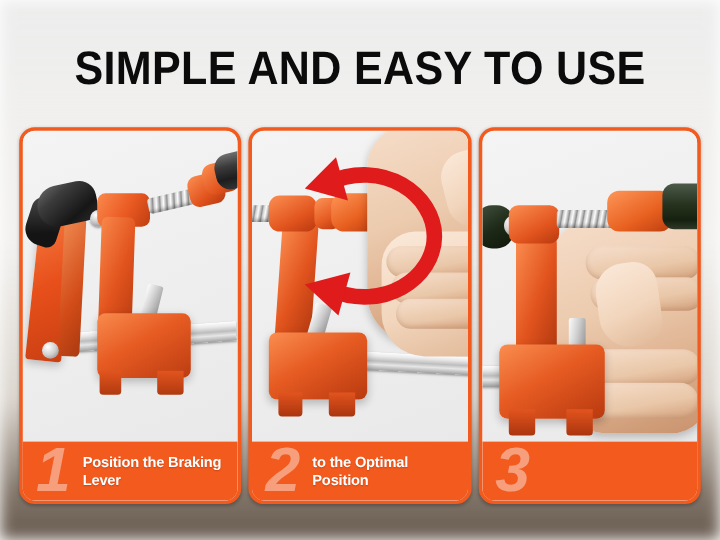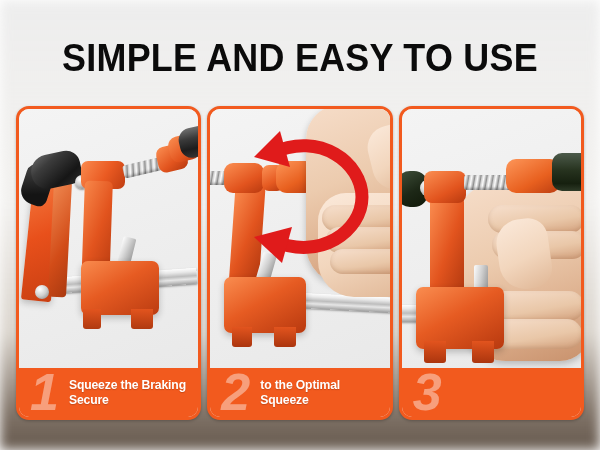--- a/index.html
+++ b/index.html
@@ -419,21 +419,21 @@
         <div class="p1-foot1"></div>
         <div class="p1-foot2"></div>
         <div class="p1-screw screw"></div>
         <div class="p1-collar"></div>
         <div class="p1-grip-o"></div>
         <div class="p1-grip handle-blk"></div>
       </div>
       <div class="caption">
         <span class="step-num">1</span>
         <span class="caption-text">
-          <span>Squeeze the Braking Secure</span>
+          <span>Position the Braking Lever</span>
         </span>
       </div>
     </div>
 
     <div class="panel">
       <div class="photo">
         <div class="p2-bar metal-bar"></div>
         <div class="p2-arm"></div>
         <div class="p2-plate"></div>
         <div class="p2-head shadow-soft"></div>
@@ -456,21 +456,21 @@
 
         <svg class="arrow-svg" viewBox="0 0 130 140">
           <path d="M 22 26 C 70 4 112 36 112 70 C 112 104 70 134 24 114" fill="none" stroke="#e01b1b" stroke-width="13" stroke-linecap="butt"></path>
           <polygon points="30,4 4,30 40,40" fill="#e01b1b"></polygon>
           <polygon points="32,136 4,110 42,100" fill="#e01b1b"></polygon>
         </svg>
       </div>
       <div class="caption">
         <span class="step-num">2</span>
         <span class="caption-text">
-          <span class="l2">to the Optimal Squeeze</span>
+          <span class="l2">to the Optimal Position</span>
         </span>
       </div>
     </div>
 
     <div class="panel">
       <div class="photo">
         <div class="p3-bar metal-bar"></div>
         <div class="p3-hand skin shadow-soft"></div>
         <div class="finger" style="left:86px; top:96px; width:96px; height:28px;"></div>
         <div class="finger" style="left:90px; top:122px; width:94px; height:28px;"></div>

